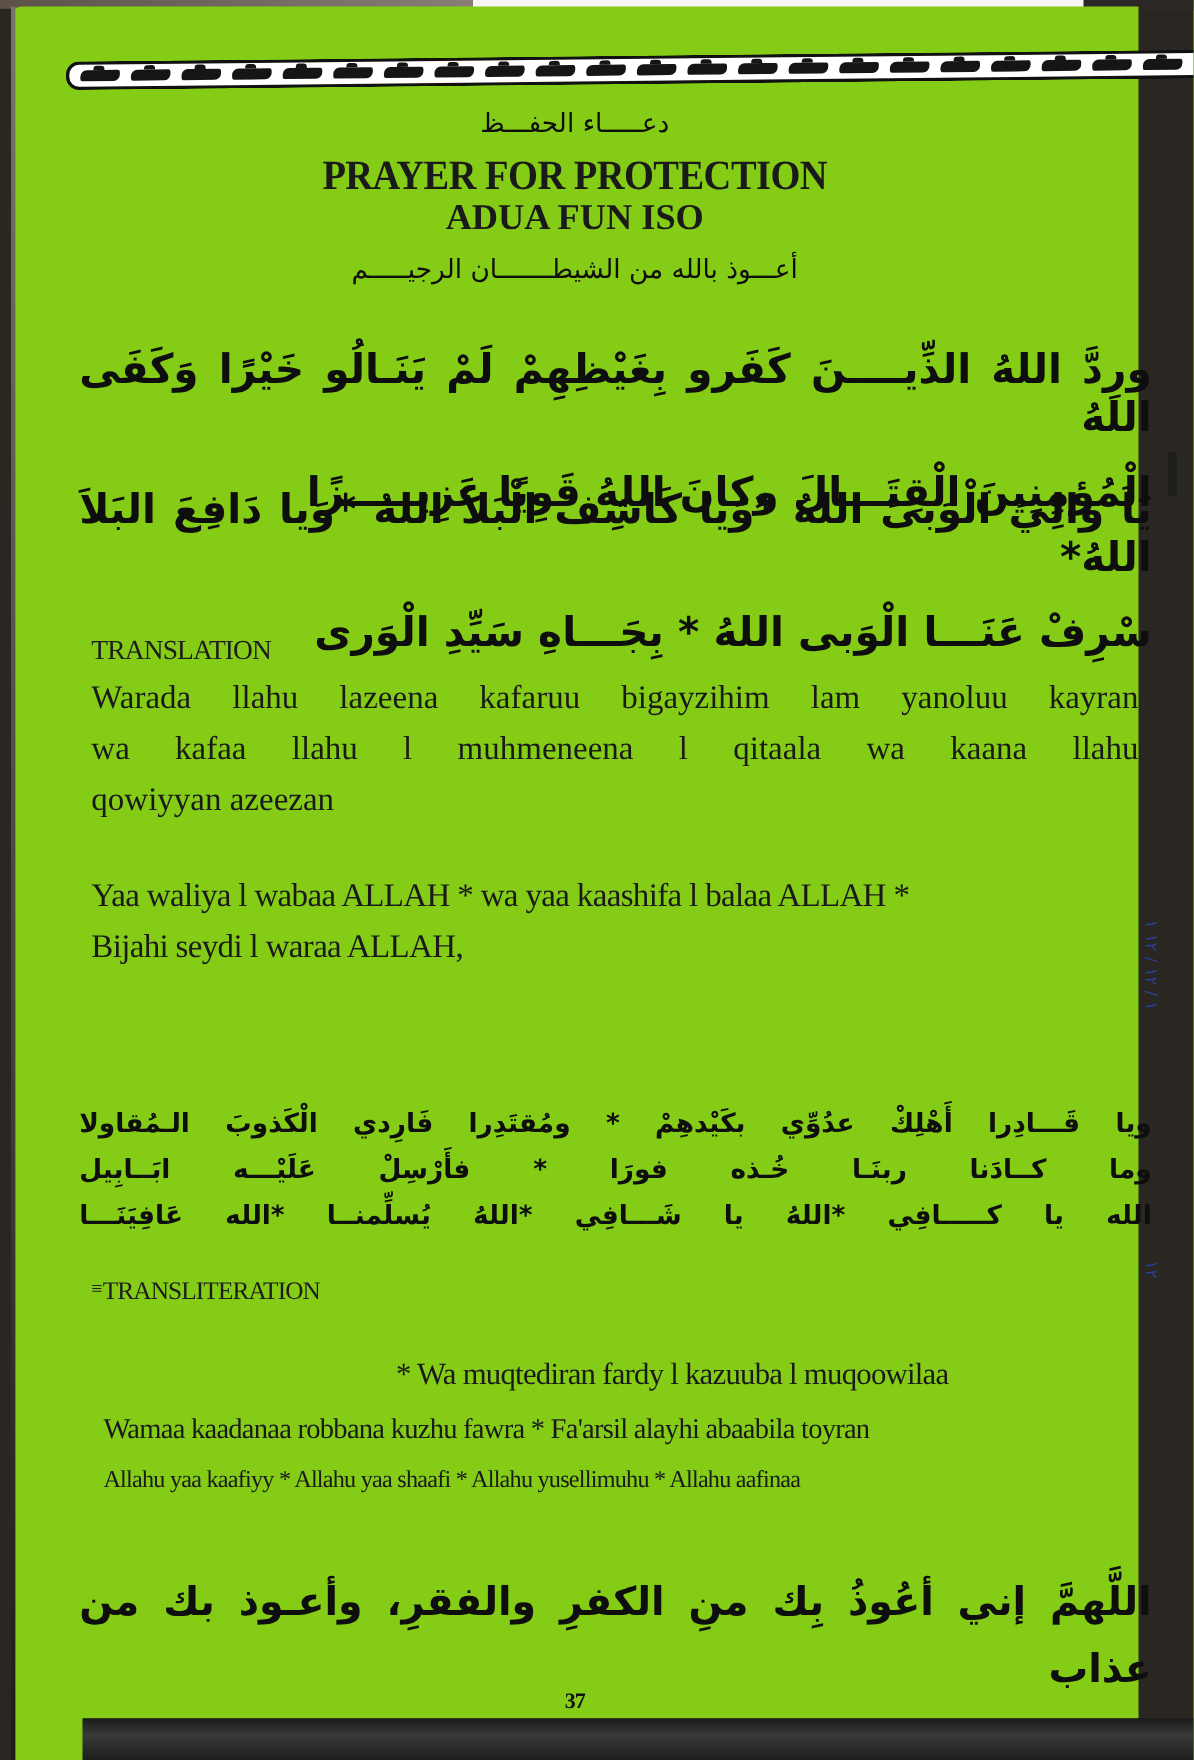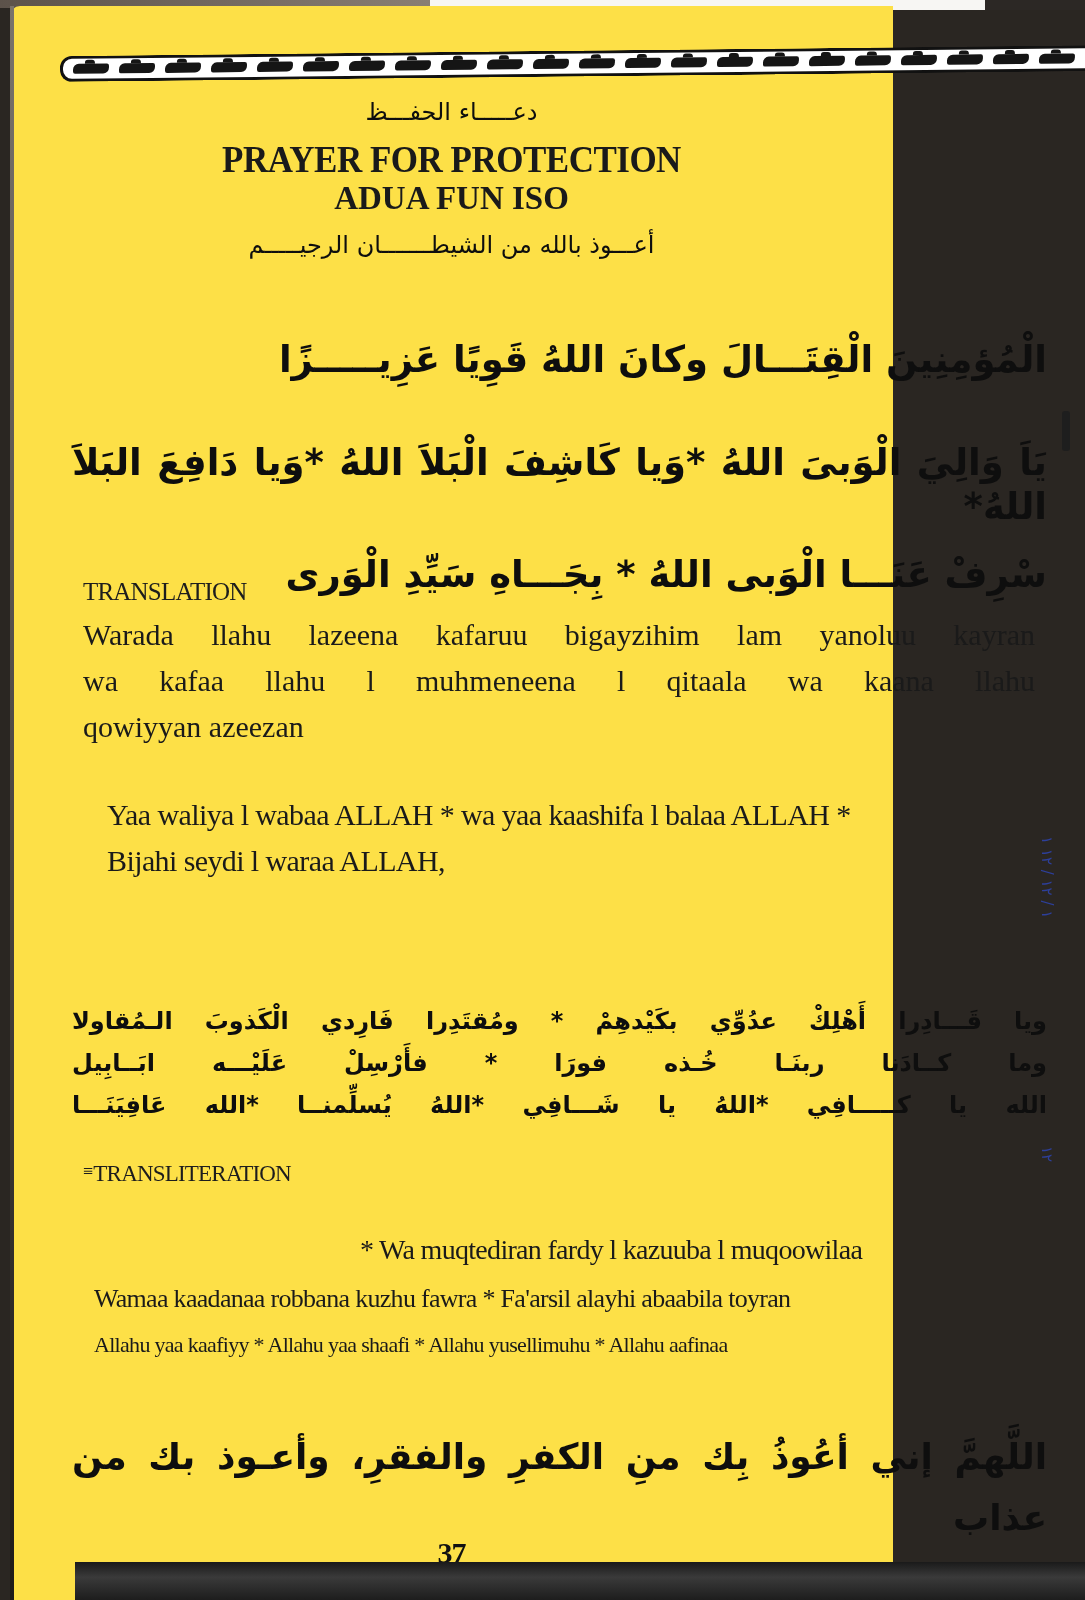--- a/index.html
+++ b/index.html
@@ -6,22 +6,22 @@
     body {
       width: 1085px; height: 1600px; overflow: hidden; position: relative;
       background: #2a2622;
       font-family: "Liberation Serif", "DejaVu Serif", serif;
       color: #1a1a1a;
     }
     .scan-top-left { position: absolute; left: 0; top: 0; width: 440px; height: 8px; background: linear-gradient(90deg,#5c524a,#8a7f74); }
     .scan-top-mid { position: absolute; left: 430px; top: 0; width: 560px; height: 10px; background: #f7f6f3; }
     .scan-top-right { position: absolute; left: 985px; top: 0; width: 100px; height: 10px; background: #2c2825; }
     .page {
-      position: absolute; left: 10px; top: 6px; width: 883px; height: 1594px;
-      background: #fde047;
+      position: absolute; left: 10px; top: 6px; width: 1025px; height: 1594px;
+      background: #84cc16;
       border-top-left-radius: 10px;
       text-decoration: underline;
     }
     .page::before {
       content: ""; position: absolute; left: 0; top: 0; bottom: 0; width: 4px;
       background: linear-gradient(180deg, #7a736b, #1e1b18);
     }
     .border-band {
       position: absolute; left: 50px; top: 50px; width: 1030px; height: 20px;
       border: 3px solid #111; border-right: none;
@@ -84,31 +84,31 @@
     .lbl-translit { top: 1155px; font-size: 23px; }
     .lbl-translit .mark { font-size: 18px; vertical-align: top; margin-right: 1px; }
 
     .para {
       position: absolute; left: 73px; width: 952px; font-size: 30px; line-height: 46px;
       color: #1a1a1a;
     }
     .para .line { display: block; white-space: nowrap; }
     .para .line.j { text-align: justify; text-align-last: justify; white-space: normal; }
     .p1 { top: 606px; }
-    .p2 { top: 786px; letter-spacing: -0.6px; margin-left: 24px; }
+    .p2 { top: 786px; letter-spacing: -0.6px; }
 
     .translit-line { position: absolute; color: #1a1a1a; letter-spacing: -0.7px; white-space: nowrap; }
     .t1 { left: 84px; top: 1184px; font-size: 28px; }
     .t2 { left: 350px; top: 1228px; font-size: 28px; }
     .t3 { left: 84px; top: 1278px; font-size: 26px; }
     .t4 { left: 84px; top: 1326px; font-size: 22px; }
 
     .page-number {
       position: absolute; left: 0; right: 0; top: 1530px; text-align: center;
-      font-size: 30px; font-weight: bold; color: #111; letter-spacing: -1px;
+      font-size: 20px; font-weight: bold; color: #111; letter-spacing: -1px;
     }
     .bottom-bar {
       position: absolute; left: 75px; top: 1562px; width: 1010px; height: 38px;
       background: linear-gradient(180deg, #1a1a1a 0%, #3a3a3a 40%, #1d1d1d 100%);
     }
     .margin-note {
       position: absolute; left: 1028px; font-family: "DejaVu Sans", sans-serif;
       color: #2d3f9a; font-size: 15px; line-height: 18px;
       writing-mode: vertical-rl;
     }
@@ -152,20 +152,21 @@
     <span class="orn"></span>
     <span class="orn"></span>
   </div>
 
   <div class="heading-ar arabic">دعـــــاء الحفـــظ</div>
   <div class="title-en">PRAYER FOR PROTECTION</div>
   <div class="subtitle-en">ADUA FUN ISO</div>
   <div class="taawwudh arabic">أعـــوذ بالله من الشيطـــــــان الرجيـــــم</div>
 
   <div class="ar-block ar1 arabic">
+    <span class="line">ورِدَّ اللهُ الذِّيــــنَ كَفَرو بِغَيْظِهِمْ لَمْ يَنَـالُو خَيْرًا وَكَفَى اللهُ</span>
     <span class="line last">الْمُؤمِنِينَ الْقِتَـــالَ وكانَ اللهُ قَوِيًا عَزِيـــــزًا</span>
   </div>
 
   <div class="ar-block ar2 arabic">
     <span class="line">يَاَ وَالِيَ الْوَبىَ اللهُ *وَيا كَاشِفَ الْبَلاَ اللهُ *وَيا دَافِعَ البَلاَ اللهُ*</span>
     <span class="line last">سْرِفْ عَنَـــا الْوَبى اللهُ * بِجَـــاهِ سَيِّدِ الْوَرى</span>
   </div>
 
   <div class="label lbl-translation">TRANSLATION</div>
 

